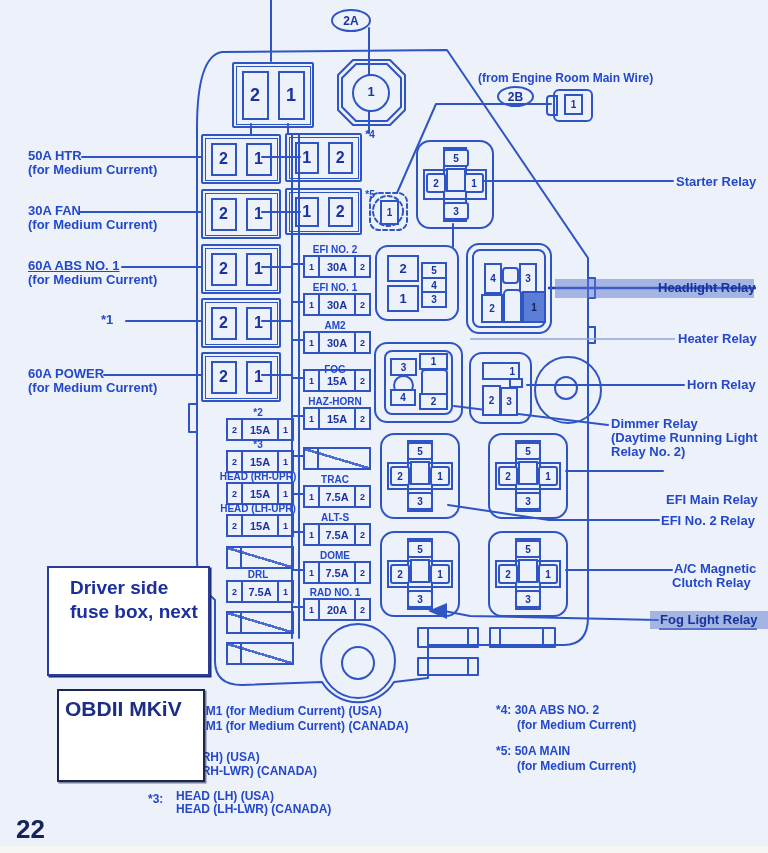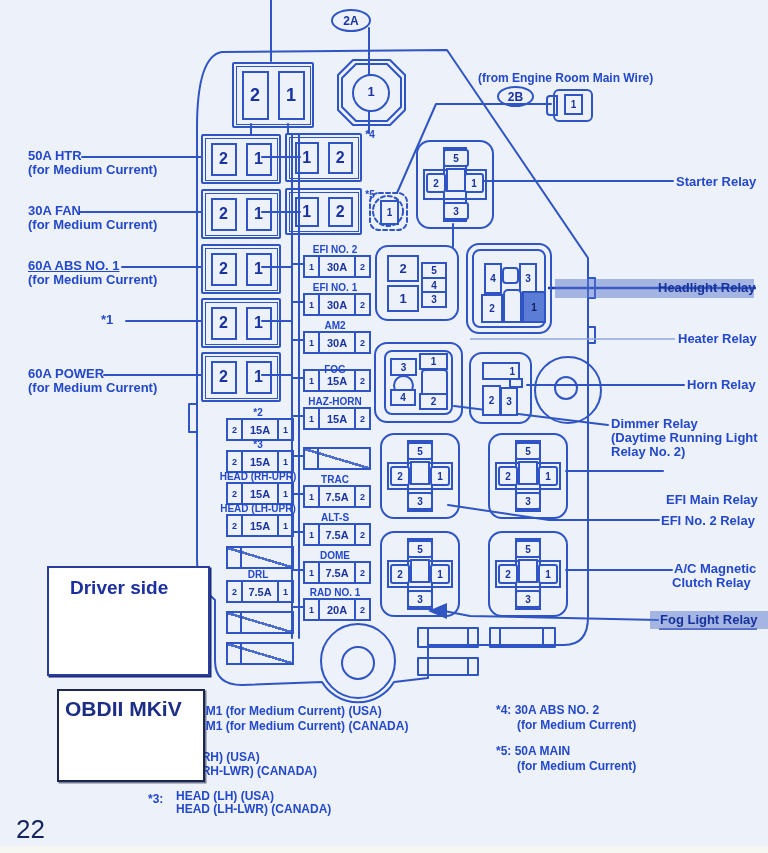--- a/index.html
+++ b/index.html
@@ -47,21 +47,21 @@
   .pin.b{left:25px;bottom:7px;width:22px;height:14px;}
   .pin.c{left:28px;top:26px;width:16px;height:20px;border-radius:0;}
   
   .mcell{position:absolute;z-index:3;border:2px solid var(--ln);background:var(--bg);
          display:flex;align-items:center;justify-content:center;font-weight:bold;font-size:10px;color:var(--num);}
   .rbox{position:absolute;z-index:3;border:2.5px solid var(--ln);border-radius:13px;}
   .rin{position:absolute;border:2px solid var(--ln);border-radius:8px;}
   .oval{position:absolute;z-index:4;border:2px solid var(--ln);border-radius:50%;
         display:flex;align-items:center;justify-content:center;font-weight:bold;font-size:12px;color:var(--num);}
   .notebox{position:absolute;z-index:6;background:#ffffff;}
-  .pgnum{position:absolute;z-index:4;color:#15245c;font-weight:normal;font-size:26px;}
+  .pgnum{position:absolute;z-index:4;color:#15245c;font-weight:bold;font-size:26px;}
 </style>
 </head>
 <body>
 
 <div id="stage">
 
   <svg id="lines" width="768" height="853" viewBox="0 0 768 853">
     <g fill="none" stroke="#2f55c5" stroke-width="2" stroke-linejoin="round" stroke-linecap="round">
 
       <path d="M 222,52 L 447,50 L 588,258 L 588,617 Q 588,645 564,645 L 428,645 L 428,678 L 394,682 A 42 42 0 0 1 322,682 L 242,685 Q 215,685 215,661 L 215,600 Q 197,585 197,560 L 197,128 Q 197,56 222,52 Z"></path>
@@ -411,20 +411,21 @@
   <div class="lbl" style="left:611px;top:431px;">(Daytime Running Light</div>
   <div class="lbl" style="left:611px;top:445px;">Relay No. 2)</div>
   <div class="lbl" style="left:666px;top:465px;margin-top:28px;">EFI Main Relay</div>
   <div class="lbl" style="left:661px;top:514px;">EFI No. 2 Relay</div>
   <div class="lbl" style="left:674px;top:562px;">A/C Magnetic</div>
   <div class="lbl" style="left:672px;top:576px;">Clutch Relay</div>
   <div class="lbl" style="left:660px;top:613px;color:#16339b;">Fog Light Relay</div>
 
   <div class="notebox" style="left:47px;top:566px;width:138px;height:98px;border:2px solid #2b3d9c;box-shadow:1.5px 1.5px 0 #1a2a77;padding:8px 0 0 21px;color:#1b2f9e;font-weight:600;font-size:19px;line-height:24px;">
     <div>Driver side</div>
+    <div>fuse box, next</div>
   </div>
   <div class="notebox" style="left:57px;top:689px;width:138px;height:83px;border:2px solid #1c274f;box-shadow:1.5px 1.5px 0 rgba(20,30,70,.55);padding:6px 0 0 6px;color:#1c2e85;font-weight:600;font-size:21px;">
     <div>OBDII MKiV</div>
   </div>
 
   <div class="lbl sm" style="left:186px;top:705px;">A AM1 (for Medium Current) (USA)</div>
   <div class="lbl sm" style="left:186px;top:720px;">A AM1 (for Medium Current) (CANADA)</div>
   <div class="lbl sm" style="left:177px;top:751px;">AD (RH) (USA)</div>
   <div class="lbl sm" style="left:177px;top:765px;">AD (RH-LWR) (CANADA)</div>
   <div class="lbl sm" style="left:148px;top:793px;">*3:</div>

